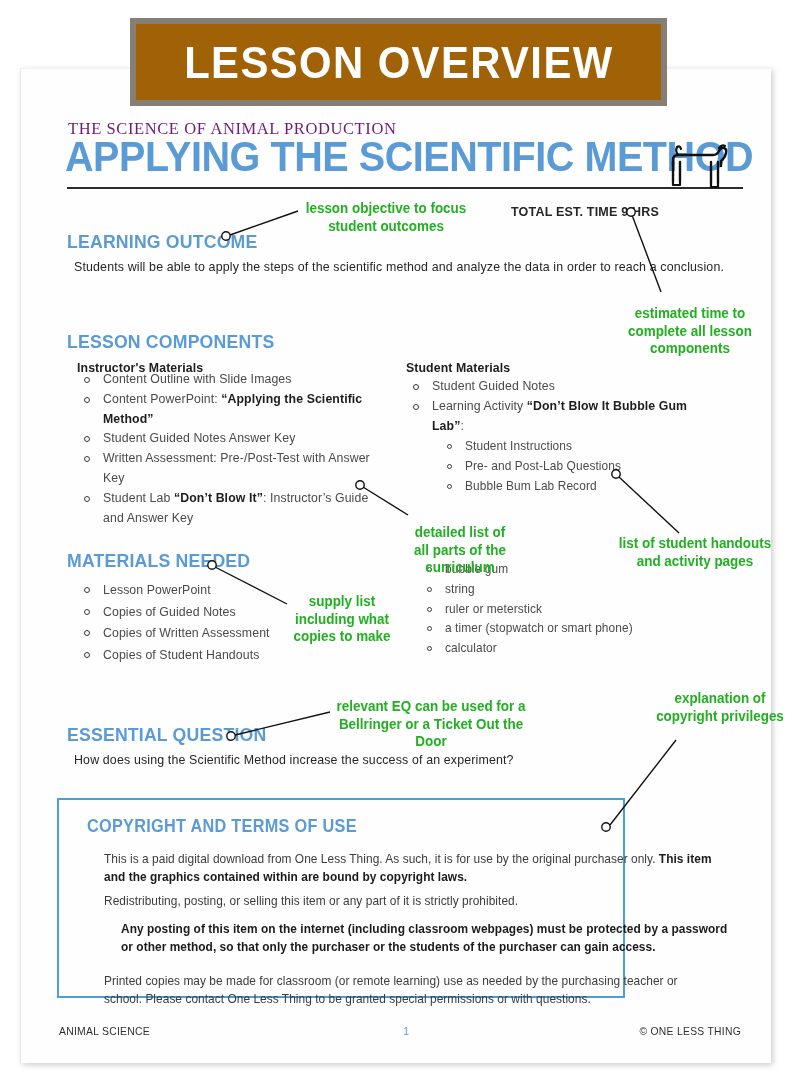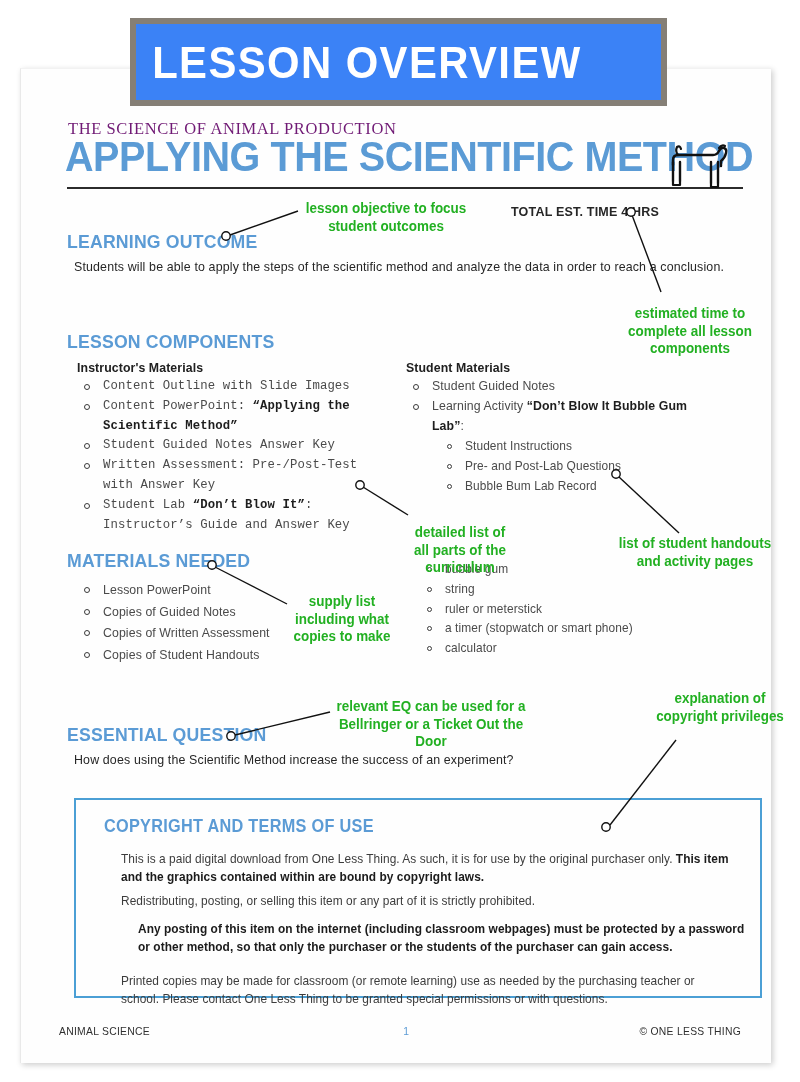--- a/index.html
+++ b/index.html
@@ -29,25 +29,26 @@
     overflow: hidden;
   }
 
   
   #banner {
     position: absolute;
     left: 130px;
     top: 18px;
     width: 537px;
     height: 88px;
-    background: #3b82f6;
+    background: #a16207;
     border: 6px solid #857f76;
     box-sizing: border-box;
     display: flex;
     align-items: center;
+    justify-content: center;
     z-index: 30;
   }
   #banner-text {
     color: #ffffff;
     font-size: 45px;
     line-height: 45px;
     font-weight: bold;
     letter-spacing: 1.5px;
     font-family: "Liberation Sans Narrow", "Liberation Sans", sans-serif;
     transform: scaleX(0.93);
@@ -163,23 +164,23 @@
     top: 7px;
     width: 3px;
     height: 3px;
     border-width: 1.4px;
   }
   .bold-in { font-weight: bold; color: #1d1d1d; }
 
   
   #copyright-box {
     position: absolute;
-    left: 53px;
+    left: 36px;
     top: 729px;
-    width: 688px;
+    width: 568px;
     height: 200px;
     border: 2.5px solid #4b9fd5;
     box-sizing: border-box;
     background: #fefefe;
   }
   #copyright-head {
     position: absolute;
     left: 28px;
     top: 16px;
     font-size: 17.5px;
@@ -251,27 +252,27 @@
     <path d="M52 13 Q55 9 58 11" fill="none" stroke="#111" stroke-width="2.2" stroke-linecap="round"></path>
     <path d="M6 27 L6 46 M13 27 L13 46 M44 27 L44 48 M51 27 L51 48" fill="none" stroke="#111" stroke-width="2.4" stroke-linecap="round"></path>
     <path d="M6 46 L6 50 L13 50 L13 46" fill="none" stroke="#111" stroke-width="2.2" stroke-linejoin="round"></path>
     <path d="M44 48 L44 52 L51 52 L51 48" fill="none" stroke="#111" stroke-width="2.2" stroke-linejoin="round"></path>
     <path d="M11 20 Q8 16 10 12 Q13 10 14 14" fill="none" stroke="#111" stroke-width="2.2" stroke-linecap="round"></path>
   </svg>
 
   <div class="sec-head" style="left:46px; top:163px;">LEARNING OUTCOME</div>
   <div class="body-text" style="left:53px; top:190px; width:660px;">Students will be able to apply the steps of the scientific method and analyze the data in order to reach a conclusion.</div>
 
-  <div class="body-text" style="left:490px; top:135px; font-size:12.5px; font-weight:bold; letter-spacing:0.2px;">TOTAL EST. TIME 4 HRS</div>
+  <div class="body-text" style="left:490px; top:135px; font-size:12.5px; font-weight:bold; letter-spacing:0.2px;">TOTAL EST. TIME 9 HRS</div>
 
   <div class="sec-head" style="left:46px; top:263px;">LESSON COMPONENTS</div>
 
   <div class="sub-head" style="left:56px; top:292px;">Instructor's Materials</div>
 
-  <ul class="blist" style="left:56px; top:308px; width:310px;font-family:Liberation Mono, monospace;">
+  <ul class="blist" style="left:56px; top:301px; width:310px;">
     <li>
       <span>Content Outline with Slide Images</span>
     </li>
     <li>
       <span>Content PowerPoint: <span class="bold-in">“Applying the Scientific Method”</span></span>
     </li>
     <li>
       <span>Student Guided Notes Answer Key</span>
     </li>
     <li>

